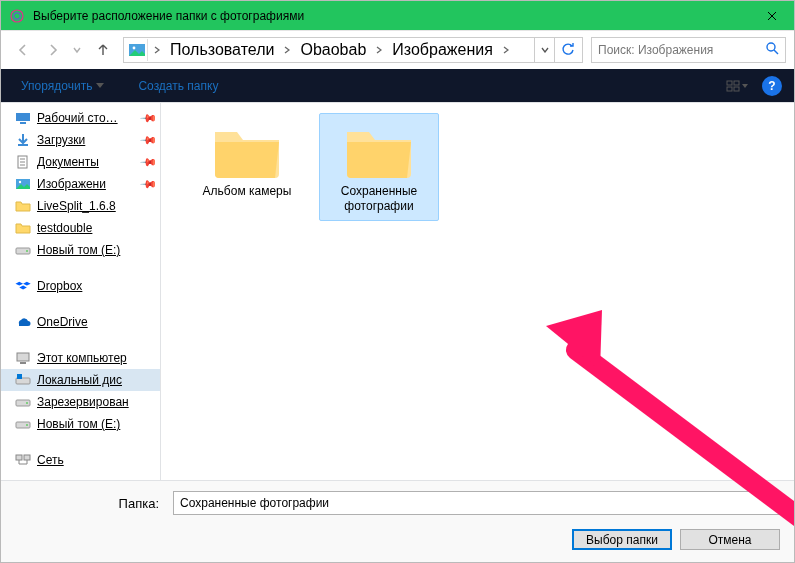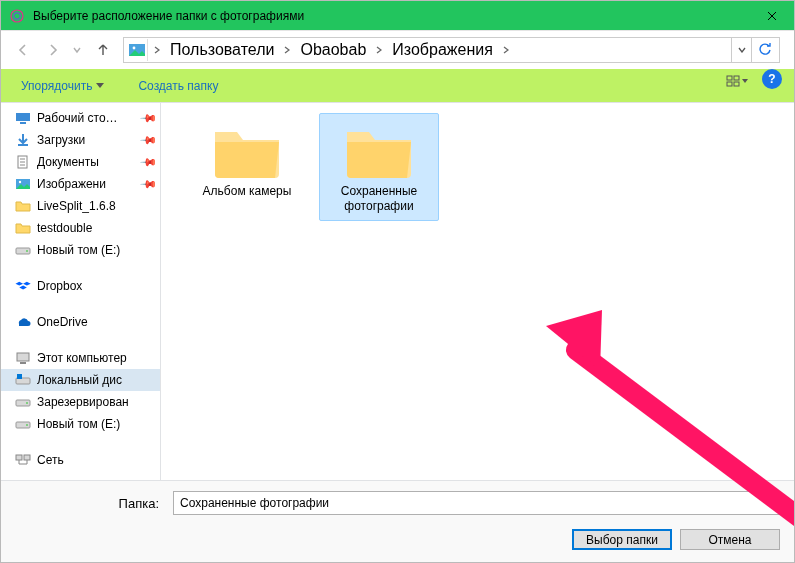--- a/index.html
+++ b/index.html
@@ -21,28 +21,28 @@
   .addr .chev { display: flex; align-items: center; color: #666; padding: 0 4px; height:100%; cursor:pointer; }
   .addr .spacer { flex: 1; }
   .addr .dd { width: 20px; display:flex; align-items:center; justify-content:center; border-left:1px solid #ccc; height:100%; cursor:pointer; color:#555;}
   .addr .ref { width: 26px; display:flex; align-items:center; justify-content:center; border-left:1px solid #ccc; height:100%; cursor:pointer; color:#1a73e8;}
   .search { width: 195px; height: 26px; border: 1px solid #ccc; display: flex; align-items: center; padding: 0 6px; }
   .search input { border: none; outline: none; font-size: 12px; flex: 1; color: #333; }
   .search input::placeholder { color: #777; }
   .search .sicon { color: #1a73e8; }
   
   
-  .toolbar { height: 34px; display: flex; padding: 0 12px; border-bottom: 1px solid #e0e2e5; background: #bef264; }
+  .toolbar { height: 34px; display: flex; align-items: center; padding: 0 12px; border-bottom: 1px solid #e0e2e5; background: #0f172a; }
   .toolbar .tbtn { padding: 4px 8px; font-size: 12px; color: #1a6fbf; display: flex; align-items: center; gap: 4px; cursor: pointer; border-radius: 2px; }
   .toolbar .spacer { flex: 1; }
   .toolbar .iconbtn { width: 30px; height: 24px; display:flex; align-items:center; justify-content:center; cursor:pointer; color:#555; border:1px solid transparent; border-radius:2px; gap:2px; }
   .toolbar .help { width:20px; height:20px; border-radius:50%; background:#1a73e8; color:#fff; display:flex; align-items:center; justify-content:center; font-size:12px; font-weight:bold; margin-left:10px; cursor:pointer;}
   
   
-  .body { display: flex; height: 377px; }
+  .body { display: flex; height: 377px; text-decoration: underline; }
   .tree { width: 160px; border-right: 1px solid #e0e2e5; overflow-y: auto; padding: 4px 0; }
   .tree-item { display: flex; align-items: center; height: 22px; padding: 0 6px 0 14px; font-size: 12px; cursor: pointer; gap: 6px; white-space: nowrap; overflow:hidden; position:relative;}
   .tree-item.selected { background: #d8e6f2; }
   .tree-item .ticon { width: 16px; height: 16px; flex-shrink: 0; }
   .tree-item .pin { position:absolute; right:4px; color:#888; font-size:11px; transform: rotate(45deg); }
   .tree-group { margin-bottom: 14px; }
   
   .content { flex: 1; padding: 10px 20px; position: relative; }
   .folder-item { display: inline-flex; flex-direction: column; align-items: center; width: 120px; padding: 8px 4px 6px; margin: 0 6px; cursor: pointer; border: 1px solid transparent; border-radius: 2px; vertical-align: top; }
   .folder-item.selected { background: #cce8ff; border-color: #99d1ff; }
@@ -144,20 +144,27 @@
         </svg>
       </div>
     <div class="ref">
         <svg width="14" height="14" viewBox="0 0 14 14">
           <path d="M11 3 A5 5 0 1 0 12 7" fill="none" stroke="#1a73e8" stroke-width="1.4"></path>
           <path d="M9 3 L12 3 L12 0" fill="none" stroke="#1a73e8" stroke-width="1.4"></path>
         </svg>
       </div>
   </div>
 
+  <div class="search">
+    <input placeholder="Поиск: Изображения" style="">
+    <span class="sicon"><svg width="14" height="14" viewBox="0 0 14 14">
+          <circle cx="6" cy="6" r="4" fill="none" stroke="#1a73e8" stroke-width="1.4"></circle>
+          <path d="M9 9 L13 13" stroke="#1a73e8" stroke-width="1.4"></path>
+        </svg></span>
+  </div>
 </div>
 
 <div class="toolbar">
   <div class="tbtn">
     <span>Упорядочить</span>
     <svg width="8" height="5" viewBox="0 0 8 5">
         <path d="M0 0 L4 5 L8 0 Z" fill="#555"></path>
       </svg>
   </div>
   <div class="tbtn" style="margin-left:18px">

